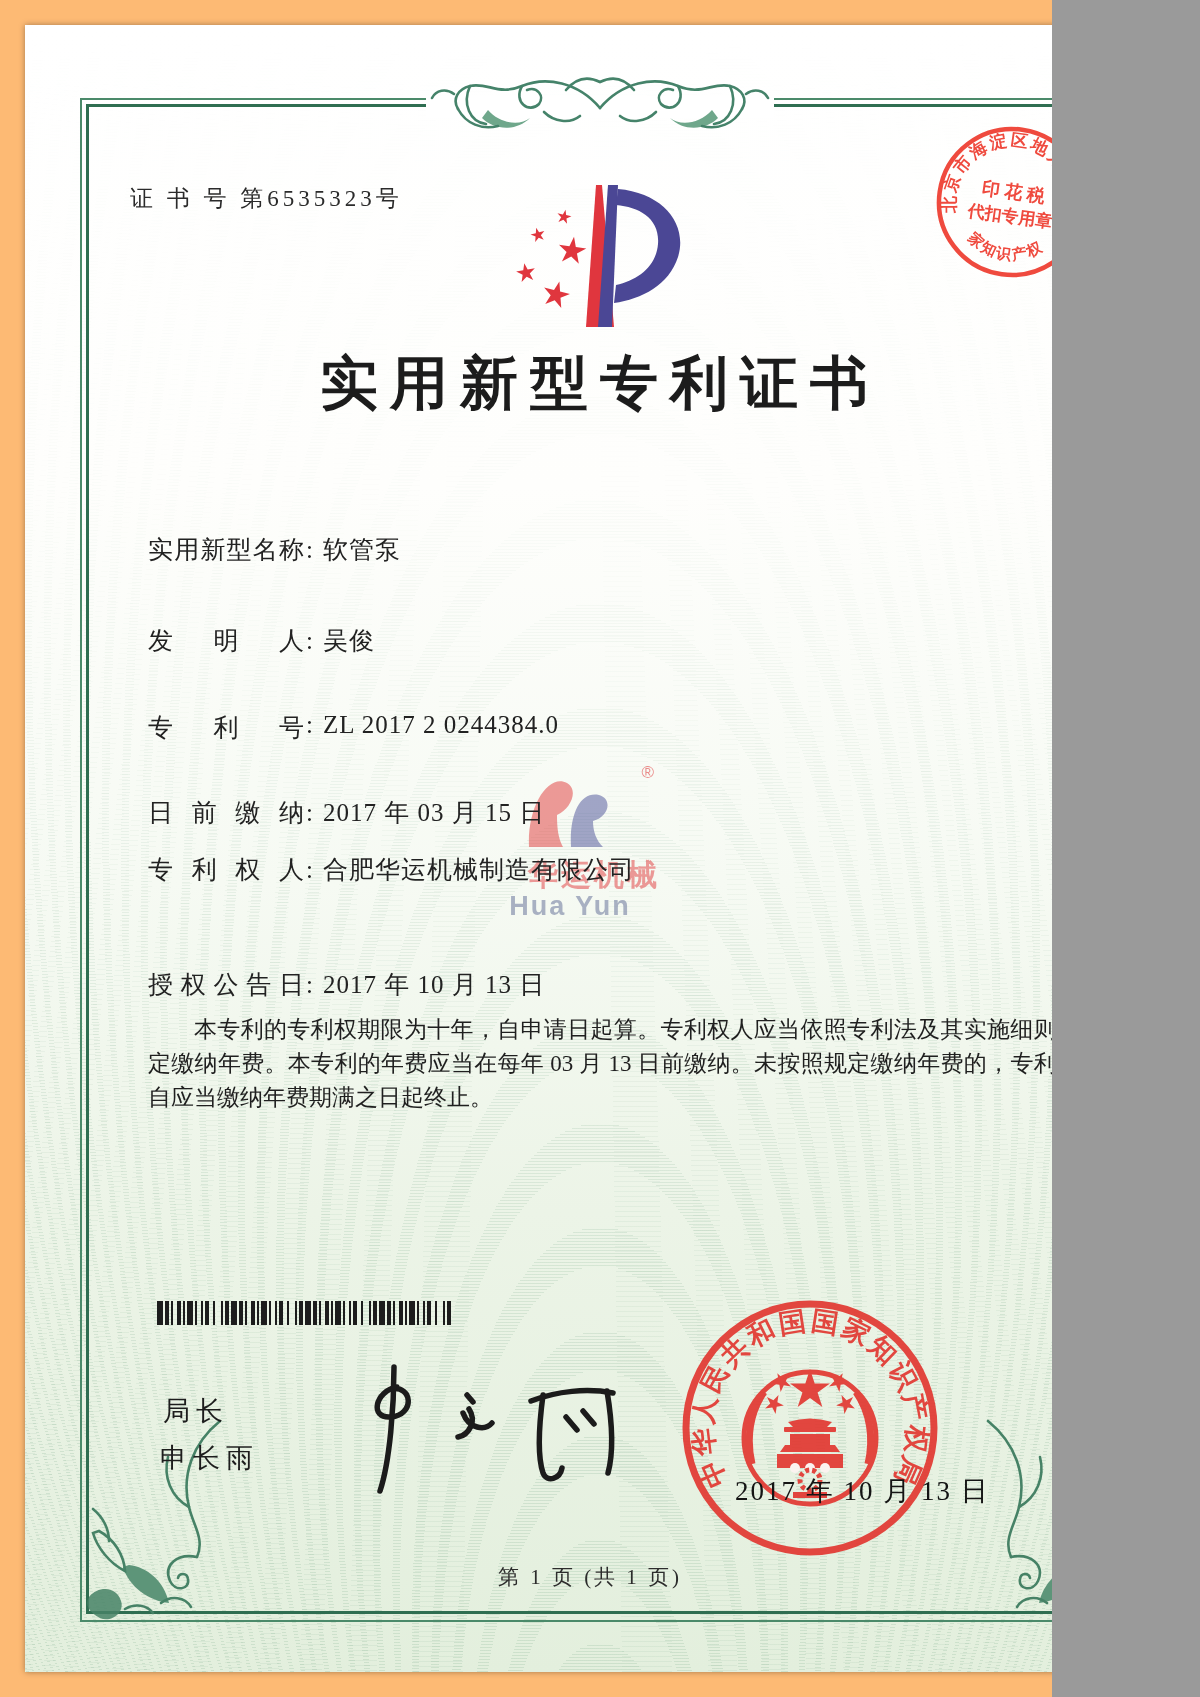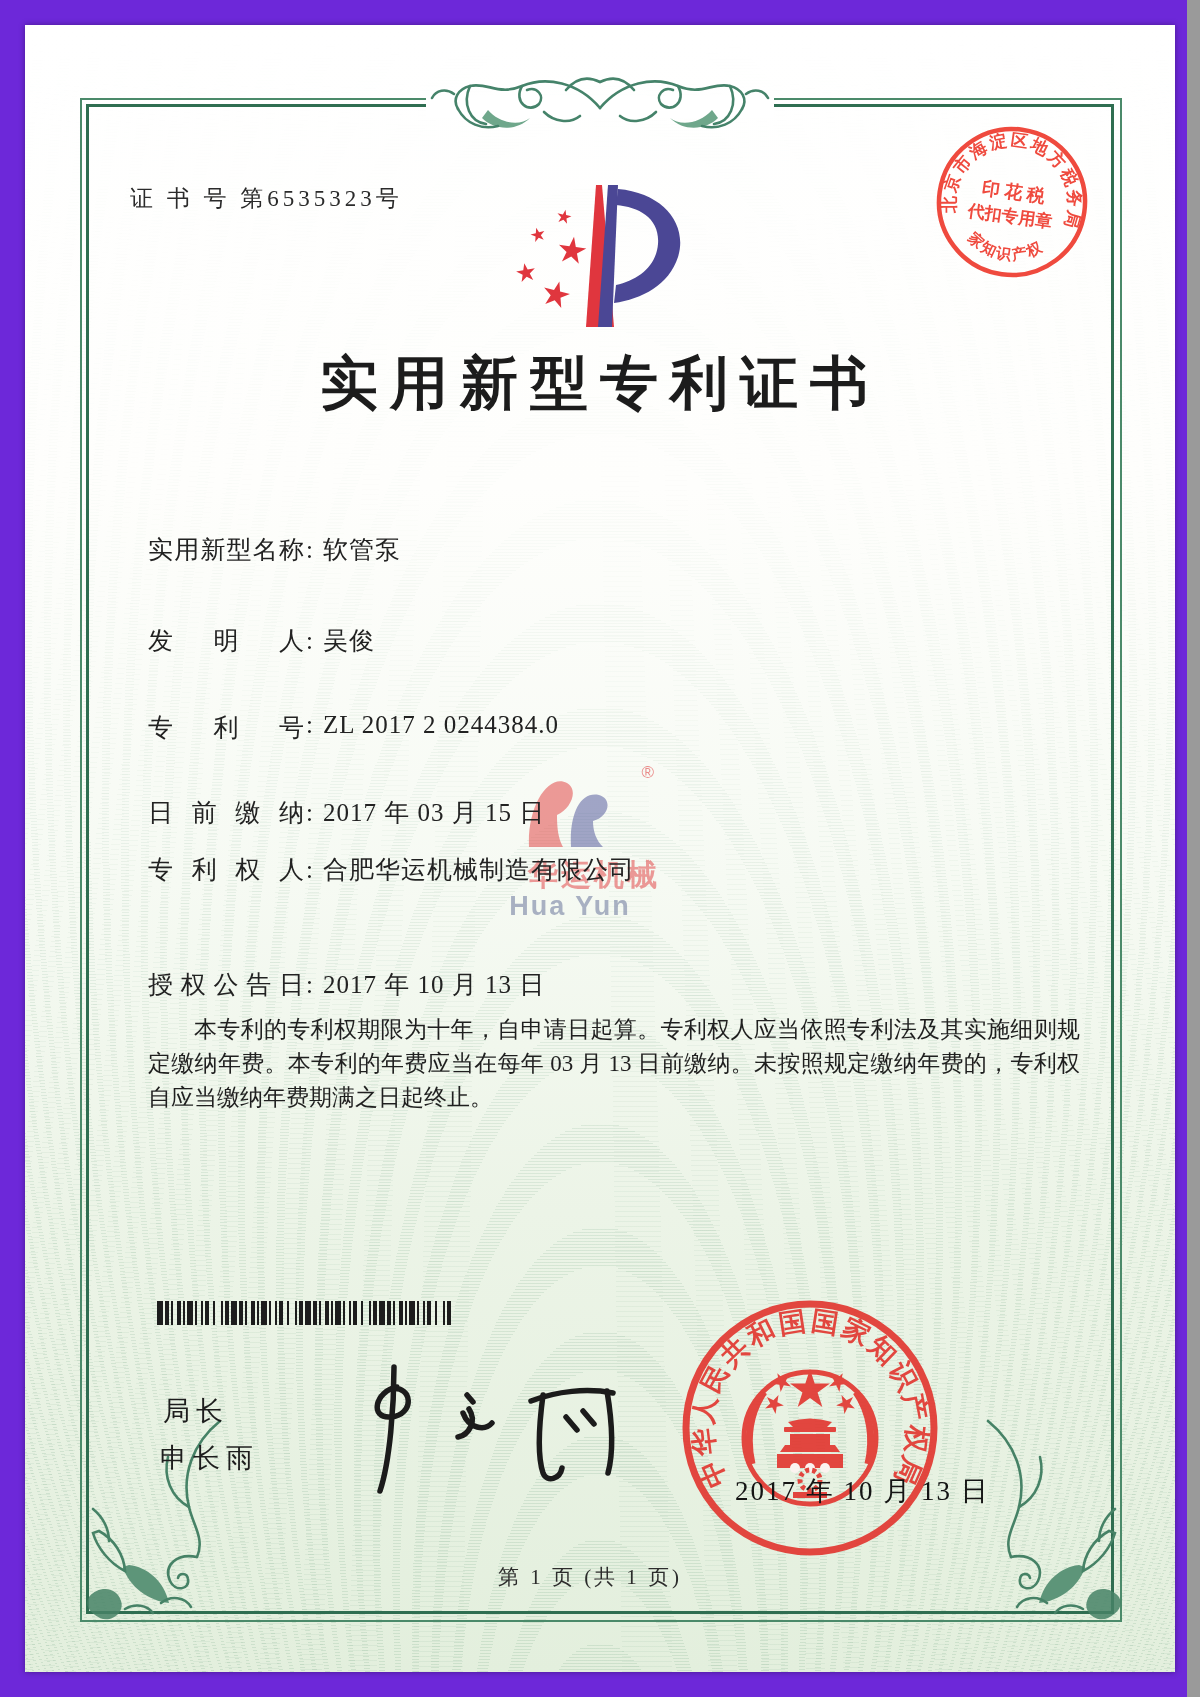--- a/index.html
+++ b/index.html
@@ -1,16 +1,16 @@
 <!DOCTYPE html>
 <html><head>
 <meta charset="utf-8">
 <style>
   html,body{margin:0;padding:0;background:#9a9a9a;}
-  #page{position:relative;width:1187px;height:1697px;background:#6d28d9;overflow:hidden;
+  #page{position:relative;width:1052px;height:1697px;background:#fdba74;overflow:hidden;
         font-family:"Liberation Serif","DejaVu Serif",serif;}
   .paper{position:absolute;left:25px;top:25px;width:1150px;height:1647px;background:#ffffff;
          box-shadow:0 0 6px rgba(0,0,0,.35);}
   .tint{position:absolute;inset:0;
         background:linear-gradient(180deg,#ffffff 0%,#fefefc 28%,#f6faf3 52%,#ecf4e7 72%,#e3efdd 100%);}
   .guilloche{position:absolute;inset:0;
         background:
           repeating-radial-gradient(1400px 520px at 50% 128%, rgba(118,168,136,.20) 0 1px, transparent 1px 8px),
           repeating-radial-gradient(1800px 900px at 45% -60%, rgba(118,168,136,.10) 0 1px, transparent 1px 10px);
         -webkit-mask-image:linear-gradient(180deg,transparent 0%,rgba(0,0,0,.15) 30%,rgba(0,0,0,.75) 60%,#000 85%);

